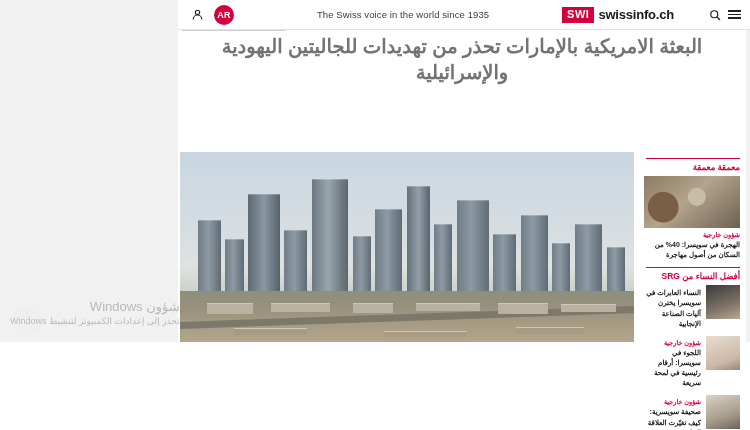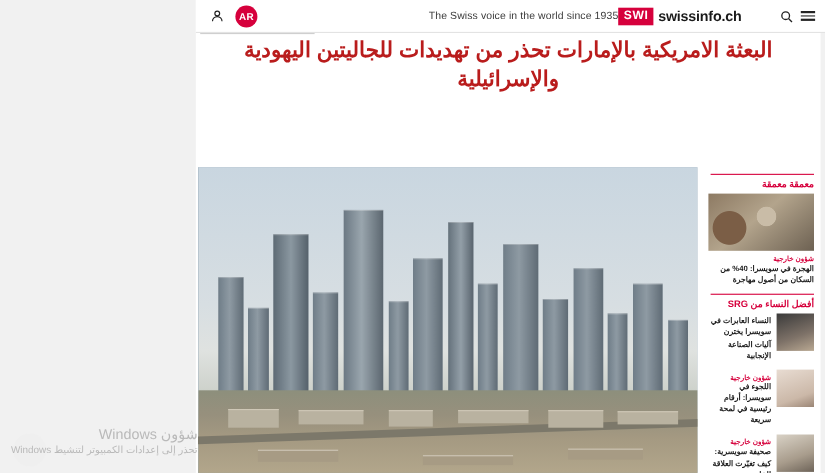--- a/index.html
+++ b/index.html
@@ -4,21 +4,21 @@
 <style>
   * { box-sizing: border-box; margin: 0; padding: 0; }
   html, body {
     width: 750px; height: 430px;
     background: #ffffff;
     font-family: "Liberation Sans", sans-serif;
     overflow: hidden;
   }
   .page {
     position: relative;
-    width: 750px; height: 430px;
+    width: 750px; height: 342px;
     background: #ffffff;
   }
   
   .gutter-left, .gutter-right {
     position: absolute; top: 0; bottom: 0;
     background: #f1f1f1;
   }
   .gutter-left { left: 0; width: 178px; }
   .gutter-right { right: 0; width: 4px; }
 
@@ -39,21 +39,21 @@
   .lang-badge {
     width: 20px; height: 20px; border-radius: 50%;
     background: #d6003c;
     color: #fff; font-size: 9px; font-weight: bold;
     display: flex; align-items: center; justify-content: center;
     letter-spacing: .2px;
     margin-left: 4px;
   }
   .hdr-tagline {
     flex: 1;
-    text-align: right;
+    text-align: center;
     font-size: 9.5px;
     color: #3b3b3b;
     letter-spacing: .1px;
     margin-left: 10px;
   }
   .brand {
     display: flex; align-items: center;
     margin-right: 23px;
   }
   .brand-mark {
@@ -84,21 +84,21 @@
     position: absolute;
     top: 30px; left: 178px; right: 4px;
     padding: 4px 14px 8px 14px;
     text-align: center;
     direction: rtl;
   }
   .headline h1 {
     font-size: 19.5px;
     line-height: 1.32;
     font-weight: bold;
-    color: #b91c1c;
+    color: #737373;
     letter-spacing: 0;
   }
 
   
   .left-rule {
     position: absolute;
     top: 30px; left: 182px; width: 104px;
     border-top: 1px solid #cfcfcf;
   }
 

